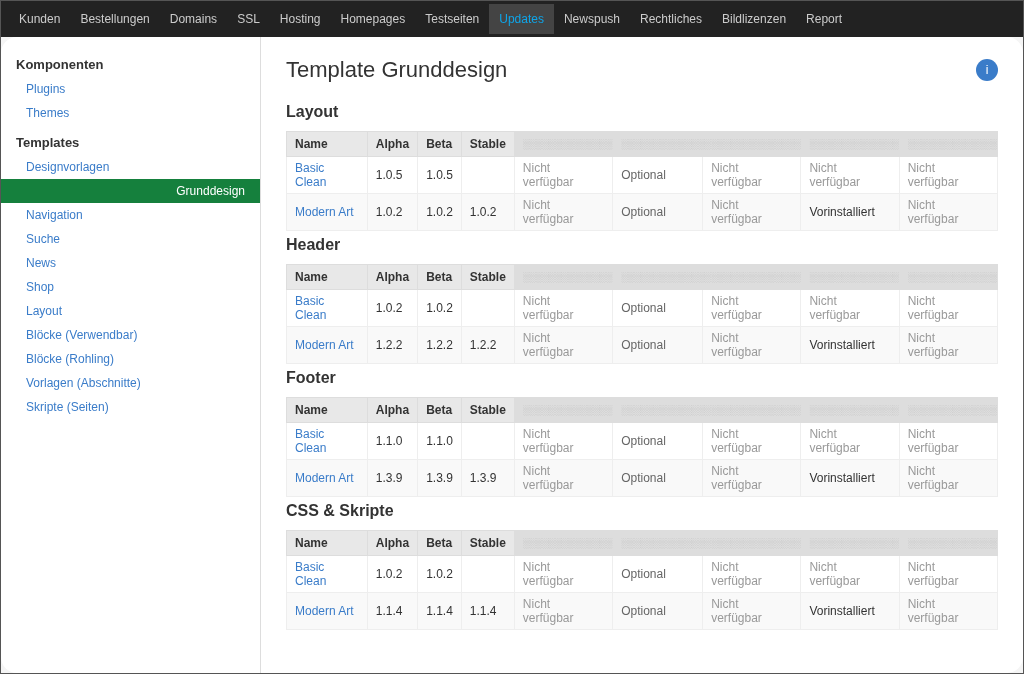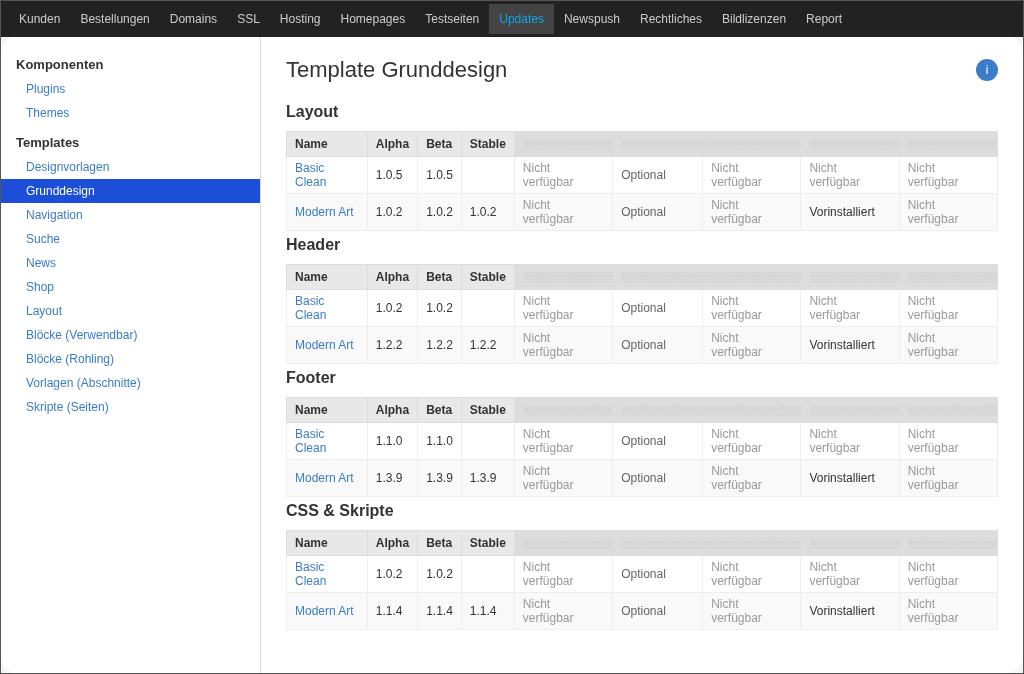--- a/index.html
+++ b/index.html
@@ -63,22 +63,23 @@
       color: #333;
       padding: 10px 15px 5px 15px;
     }
     .sidebar-item {
       padding: 5px 15px 5px 25px;
       color: #3a7cc9;
       cursor: pointer;
       font-size: 12px;
     }
     .sidebar-item.active {
-      background: #1d4ed8;
+      background: #15803d;
       color: #fff;
+      text-align: right;
     }
     
     .content {
       flex: 1;
       overflow-y: auto;
       padding: 20px 25px;
       background: #fff;
     }
     .page-title {
       font-size: 22px;

